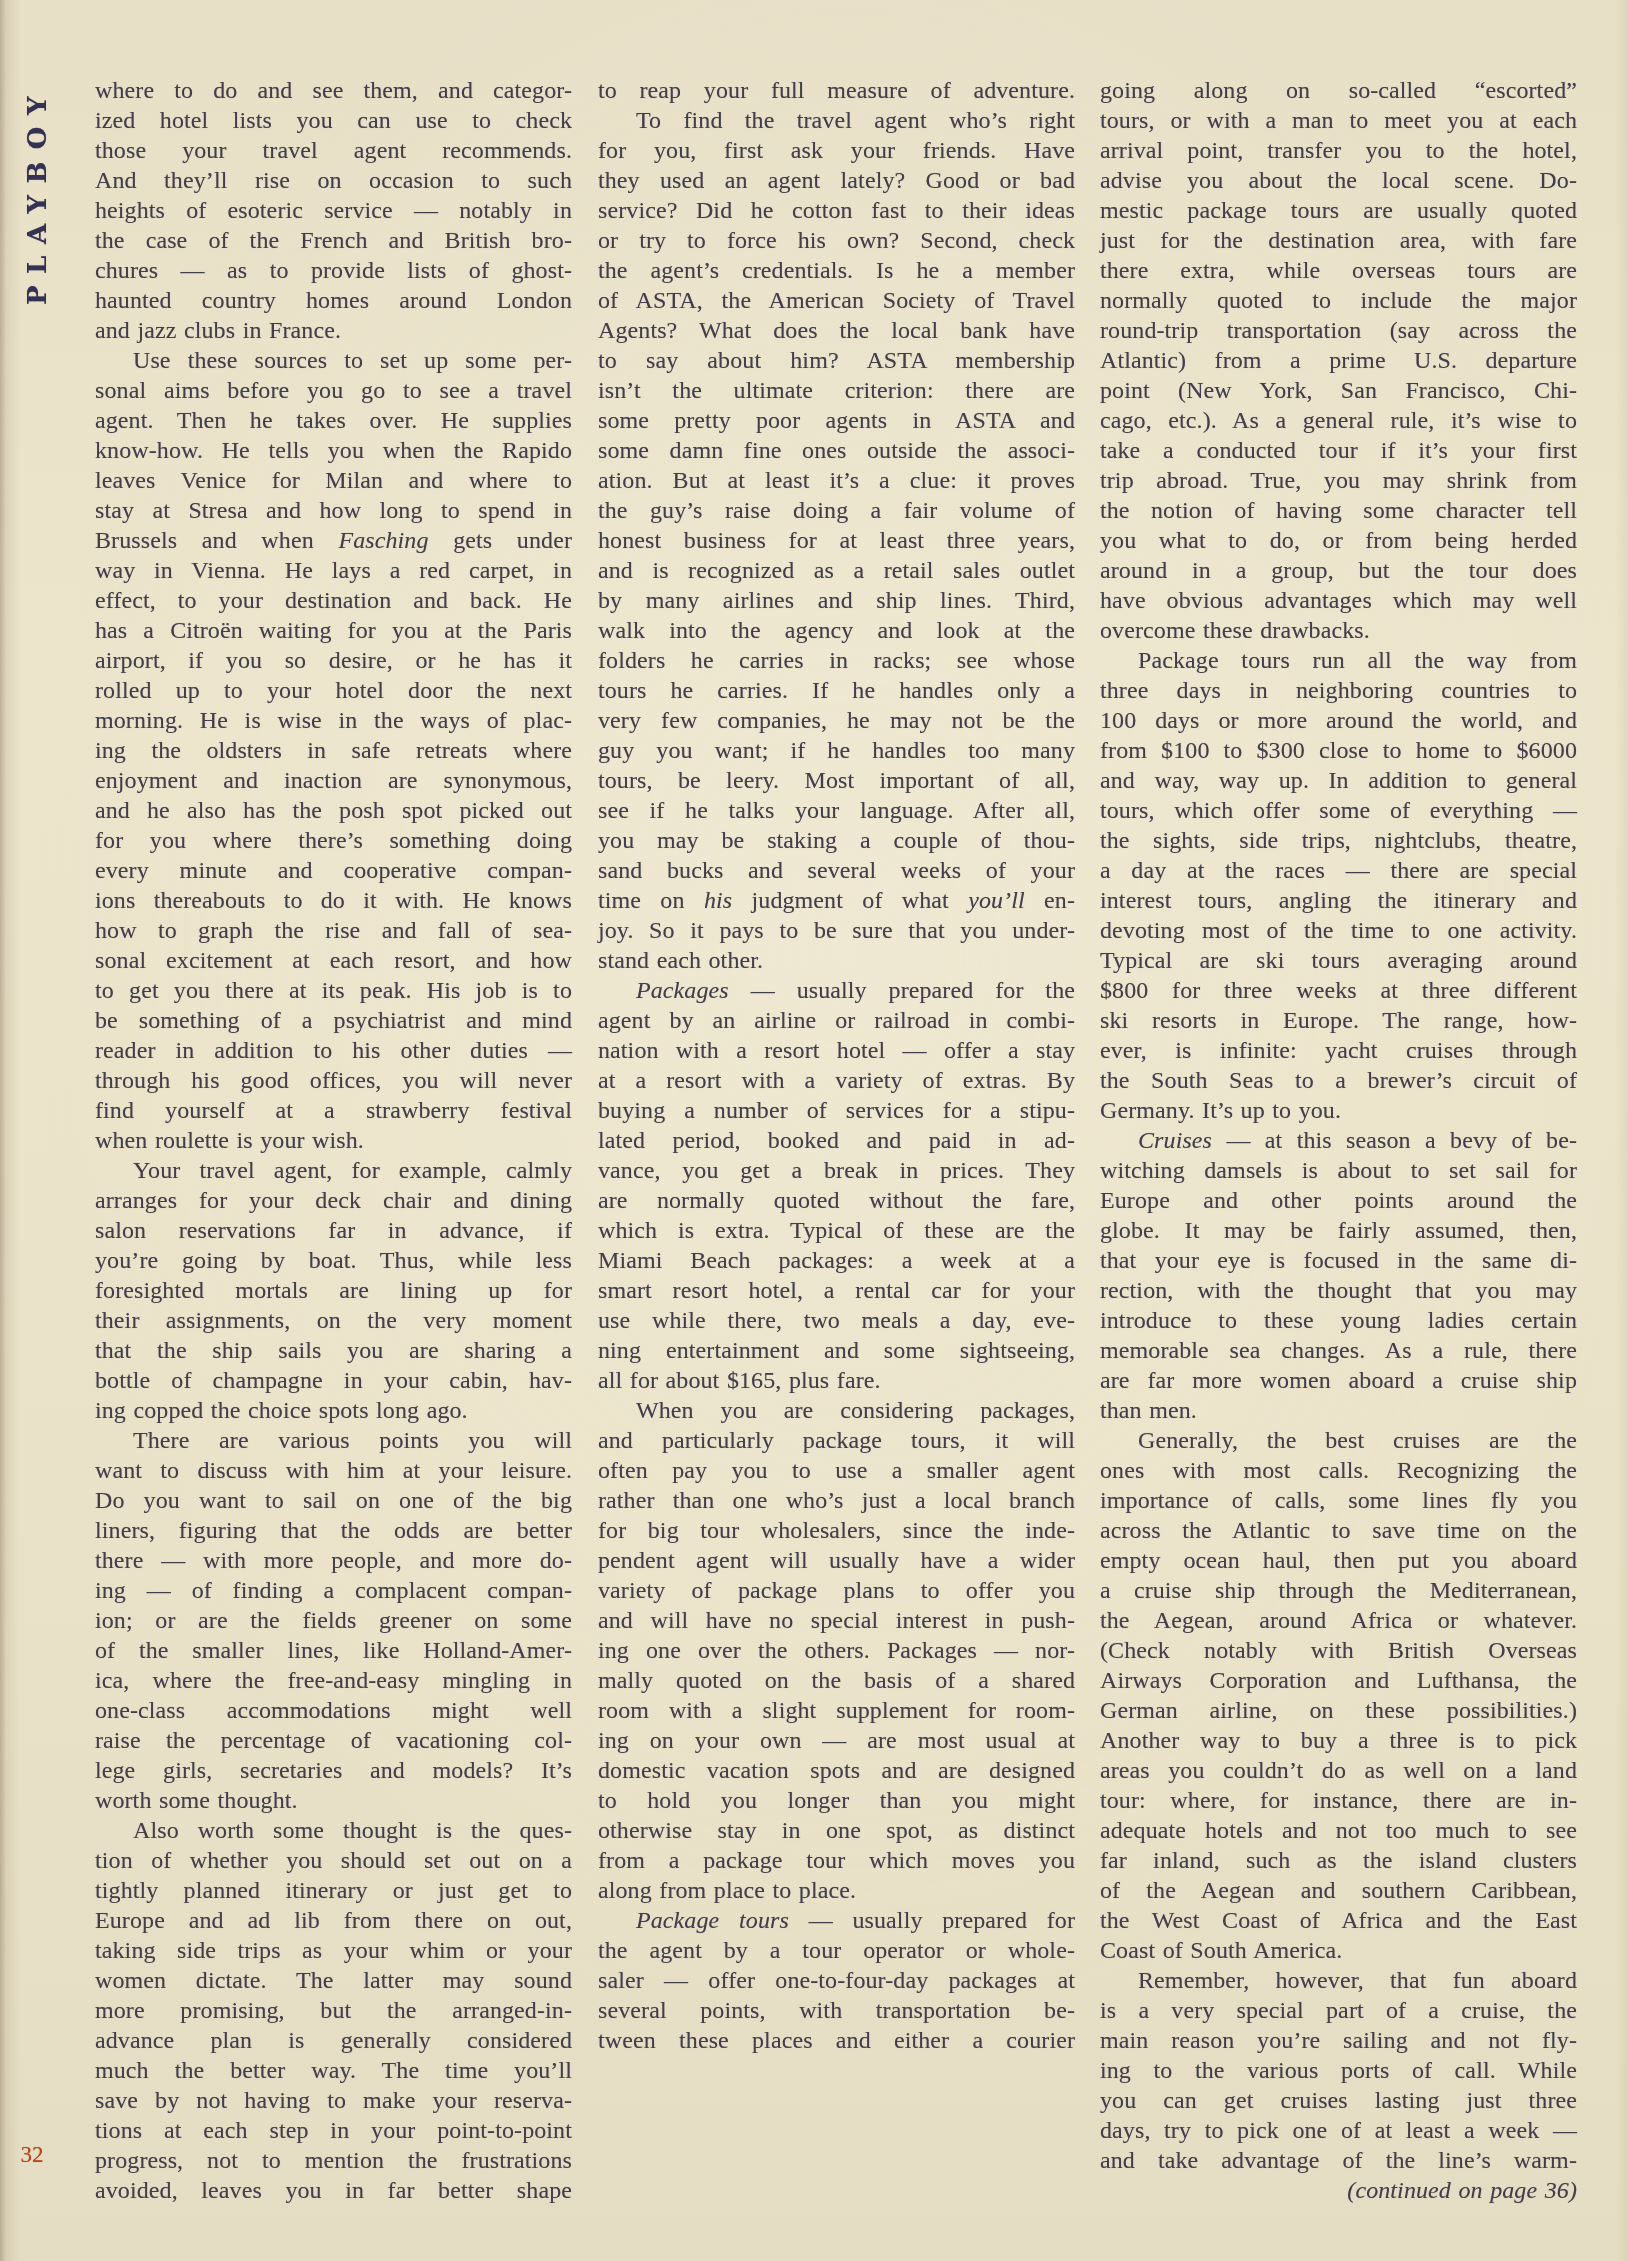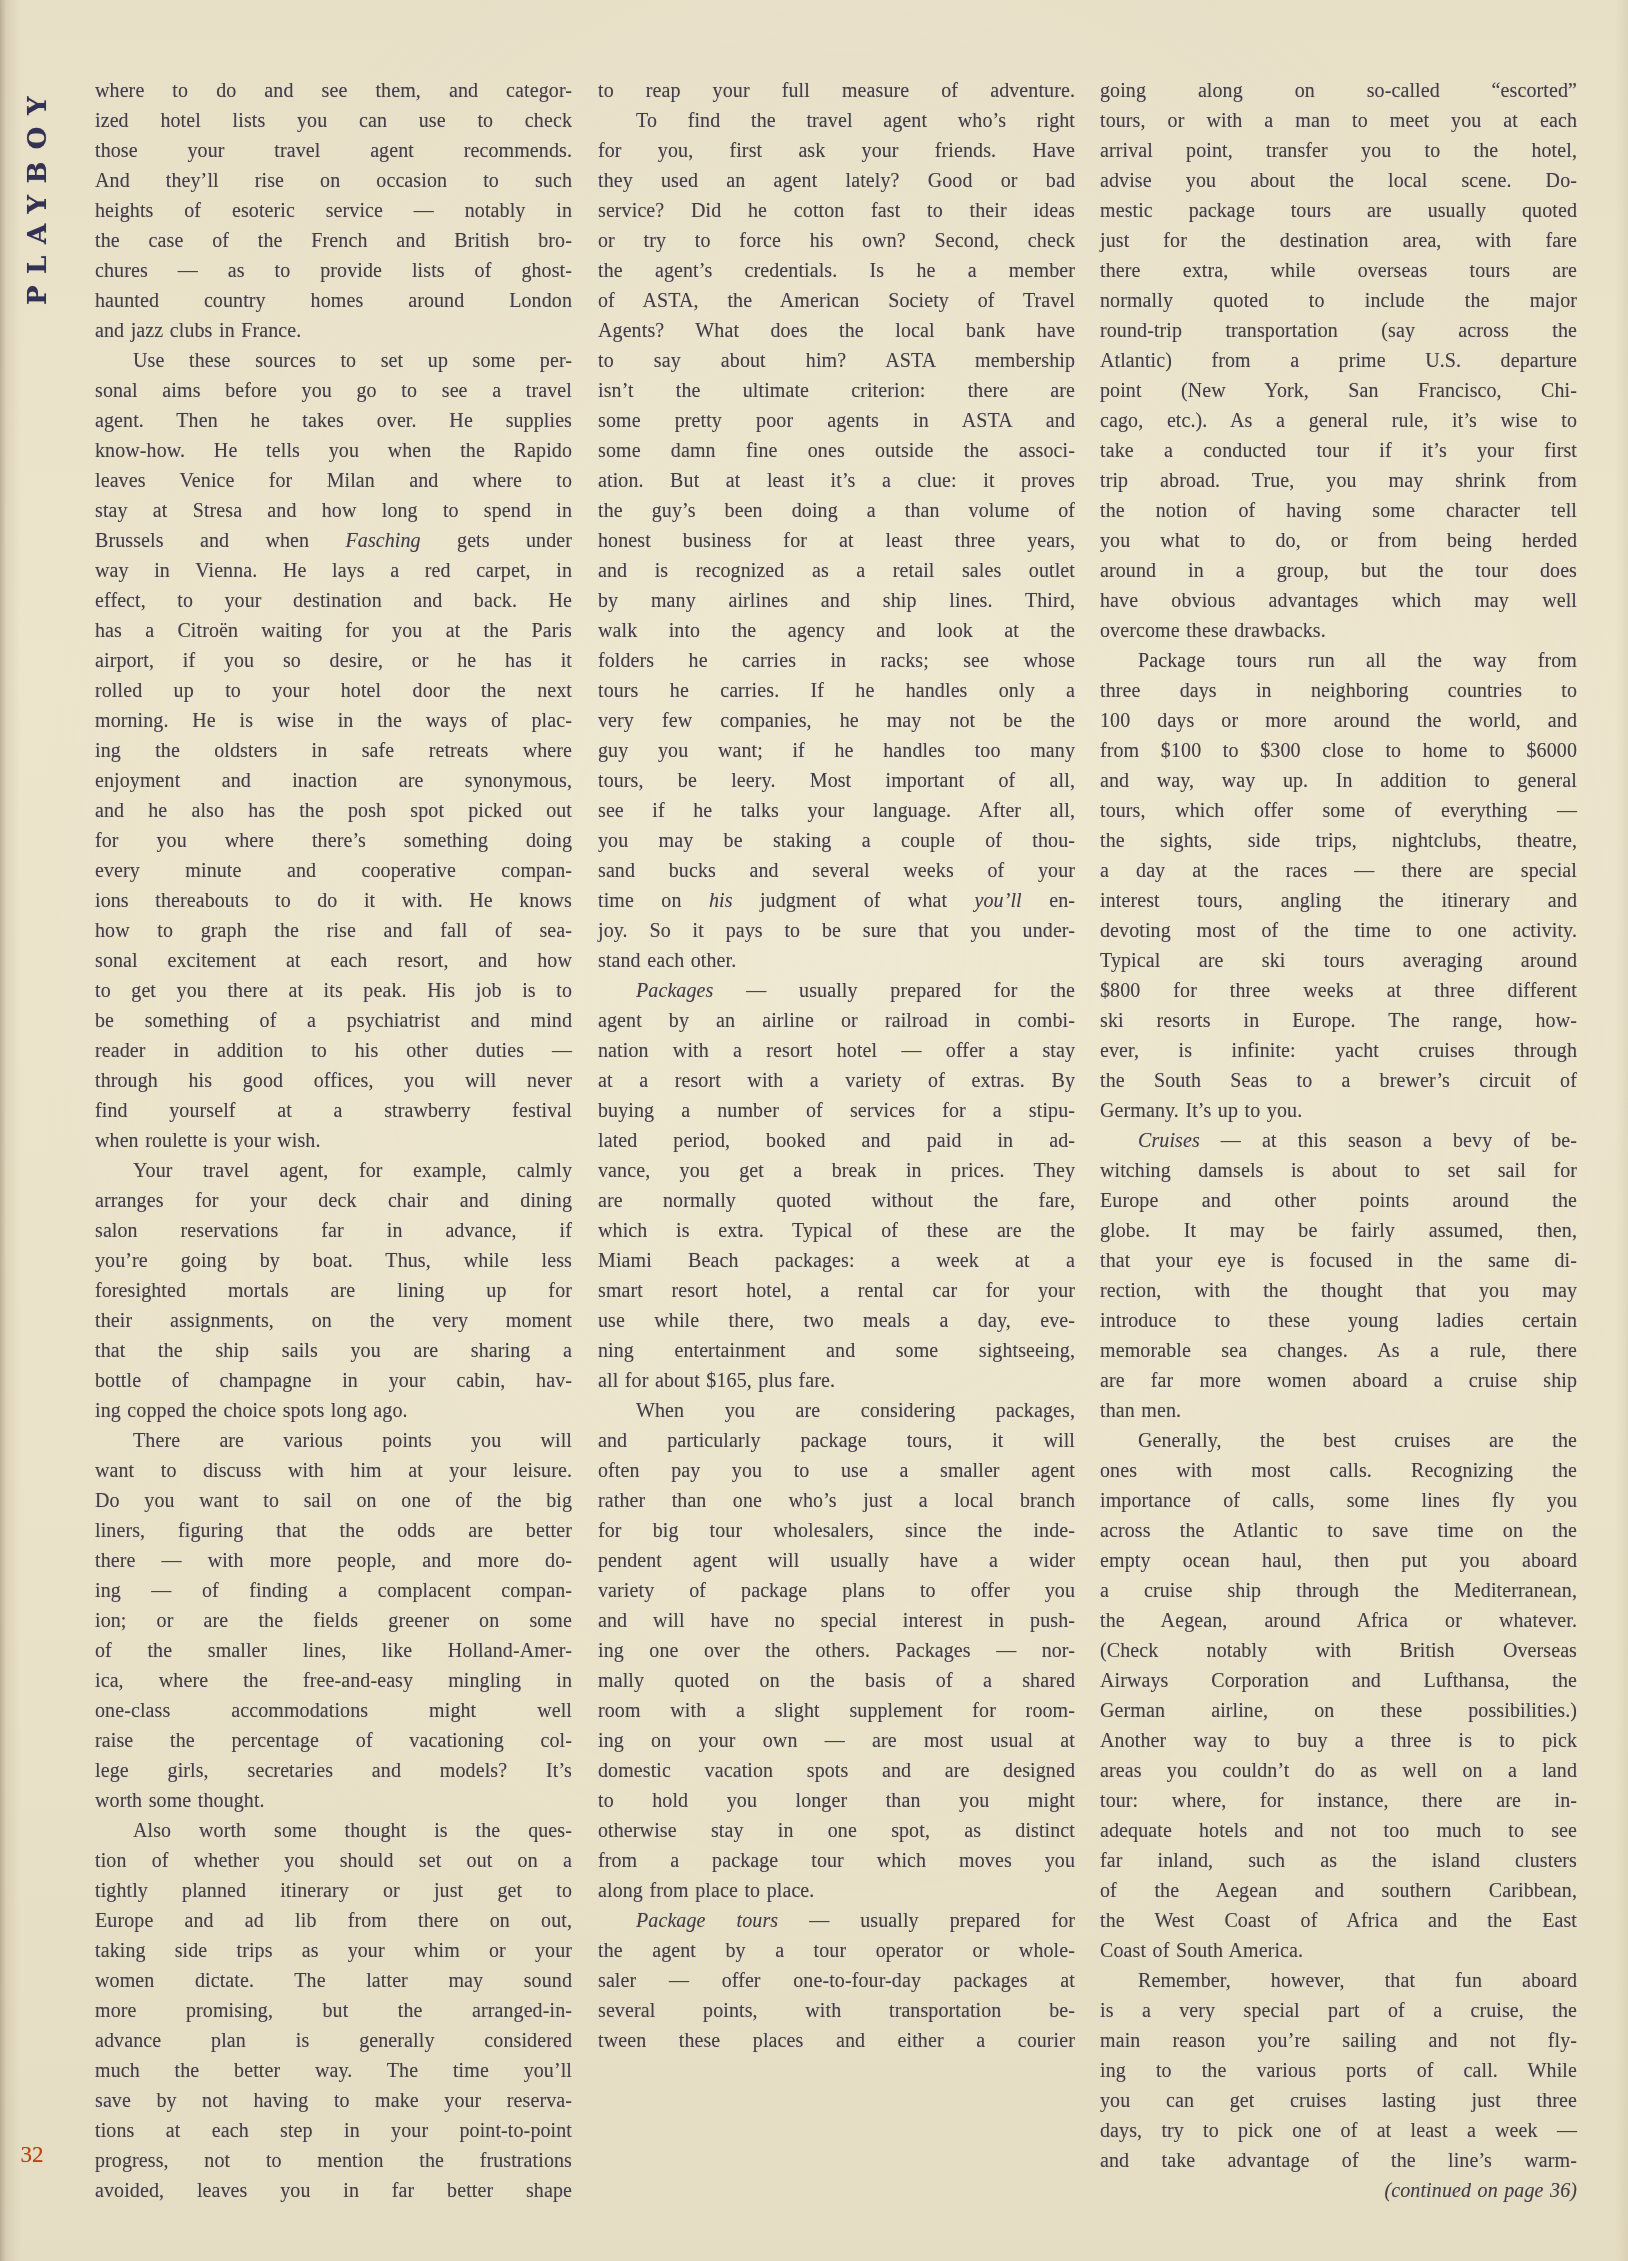--- a/index.html
+++ b/index.html
@@ -36,21 +36,21 @@
     left: 20.6px;
     top: 2142px;
     font-size: 23px;
     color: #c2410c;
     text-shadow: 0 0 0.7px rgba(61,58,72,0.4);
   }
   .col {
     position: absolute;
     top: 75px;
     width: 477px;
-    font-size: 20px;
+    font-size: 24px;
     line-height: 30px;
     color: #423e4b;
     letter-spacing: 0.1px;
     word-spacing: 1.4px;
     text-shadow: 0 0 0.7px rgba(64,60,74,0.35);
   }
   .col-1 { left: 95px; }
   .col-2 { left: 598px; }
   .col-3 { left: 1100px; }
   .line {
@@ -171,21 +171,21 @@
         <div class="line">service? Did he cotton fast to their ideas</div>
         <div class="line">or try to force his own? Second, check</div>
         <div class="line">the agent’s credentials. Is he a member</div>
         <div class="line">of ASTA, the American Society of Travel</div>
         <div class="line">Agents? What does the local bank have</div>
         <div class="line">to say about him? ASTA membership</div>
         <div class="line">isn’t the ultimate criterion: there are</div>
         <div class="line">some pretty poor agents in ASTA and</div>
         <div class="line">some damn fine ones outside the associ-</div>
         <div class="line">ation. But at least it’s a clue: it proves</div>
-        <div class="line">the guy’s been doing a than volume of</div>
+        <div class="line">the guy’s raise doing a fair volume of</div>
         <div class="line">honest business for at least three years,</div>
         <div class="line">and is recognized as a retail sales outlet</div>
         <div class="line">by many airlines and ship lines. Third,</div>
         <div class="line">walk into the agency and look at the</div>
         <div class="line">folders he carries in racks; see whose</div>
         <div class="line">tours he carries. If he handles only a</div>
         <div class="line">very few companies, he may not be the</div>
         <div class="line">guy you want; if he handles too many</div>
         <div class="line">tours, be leery. Most important of all,</div>
         <div class="line">see if he talks your language. After all,</div>

